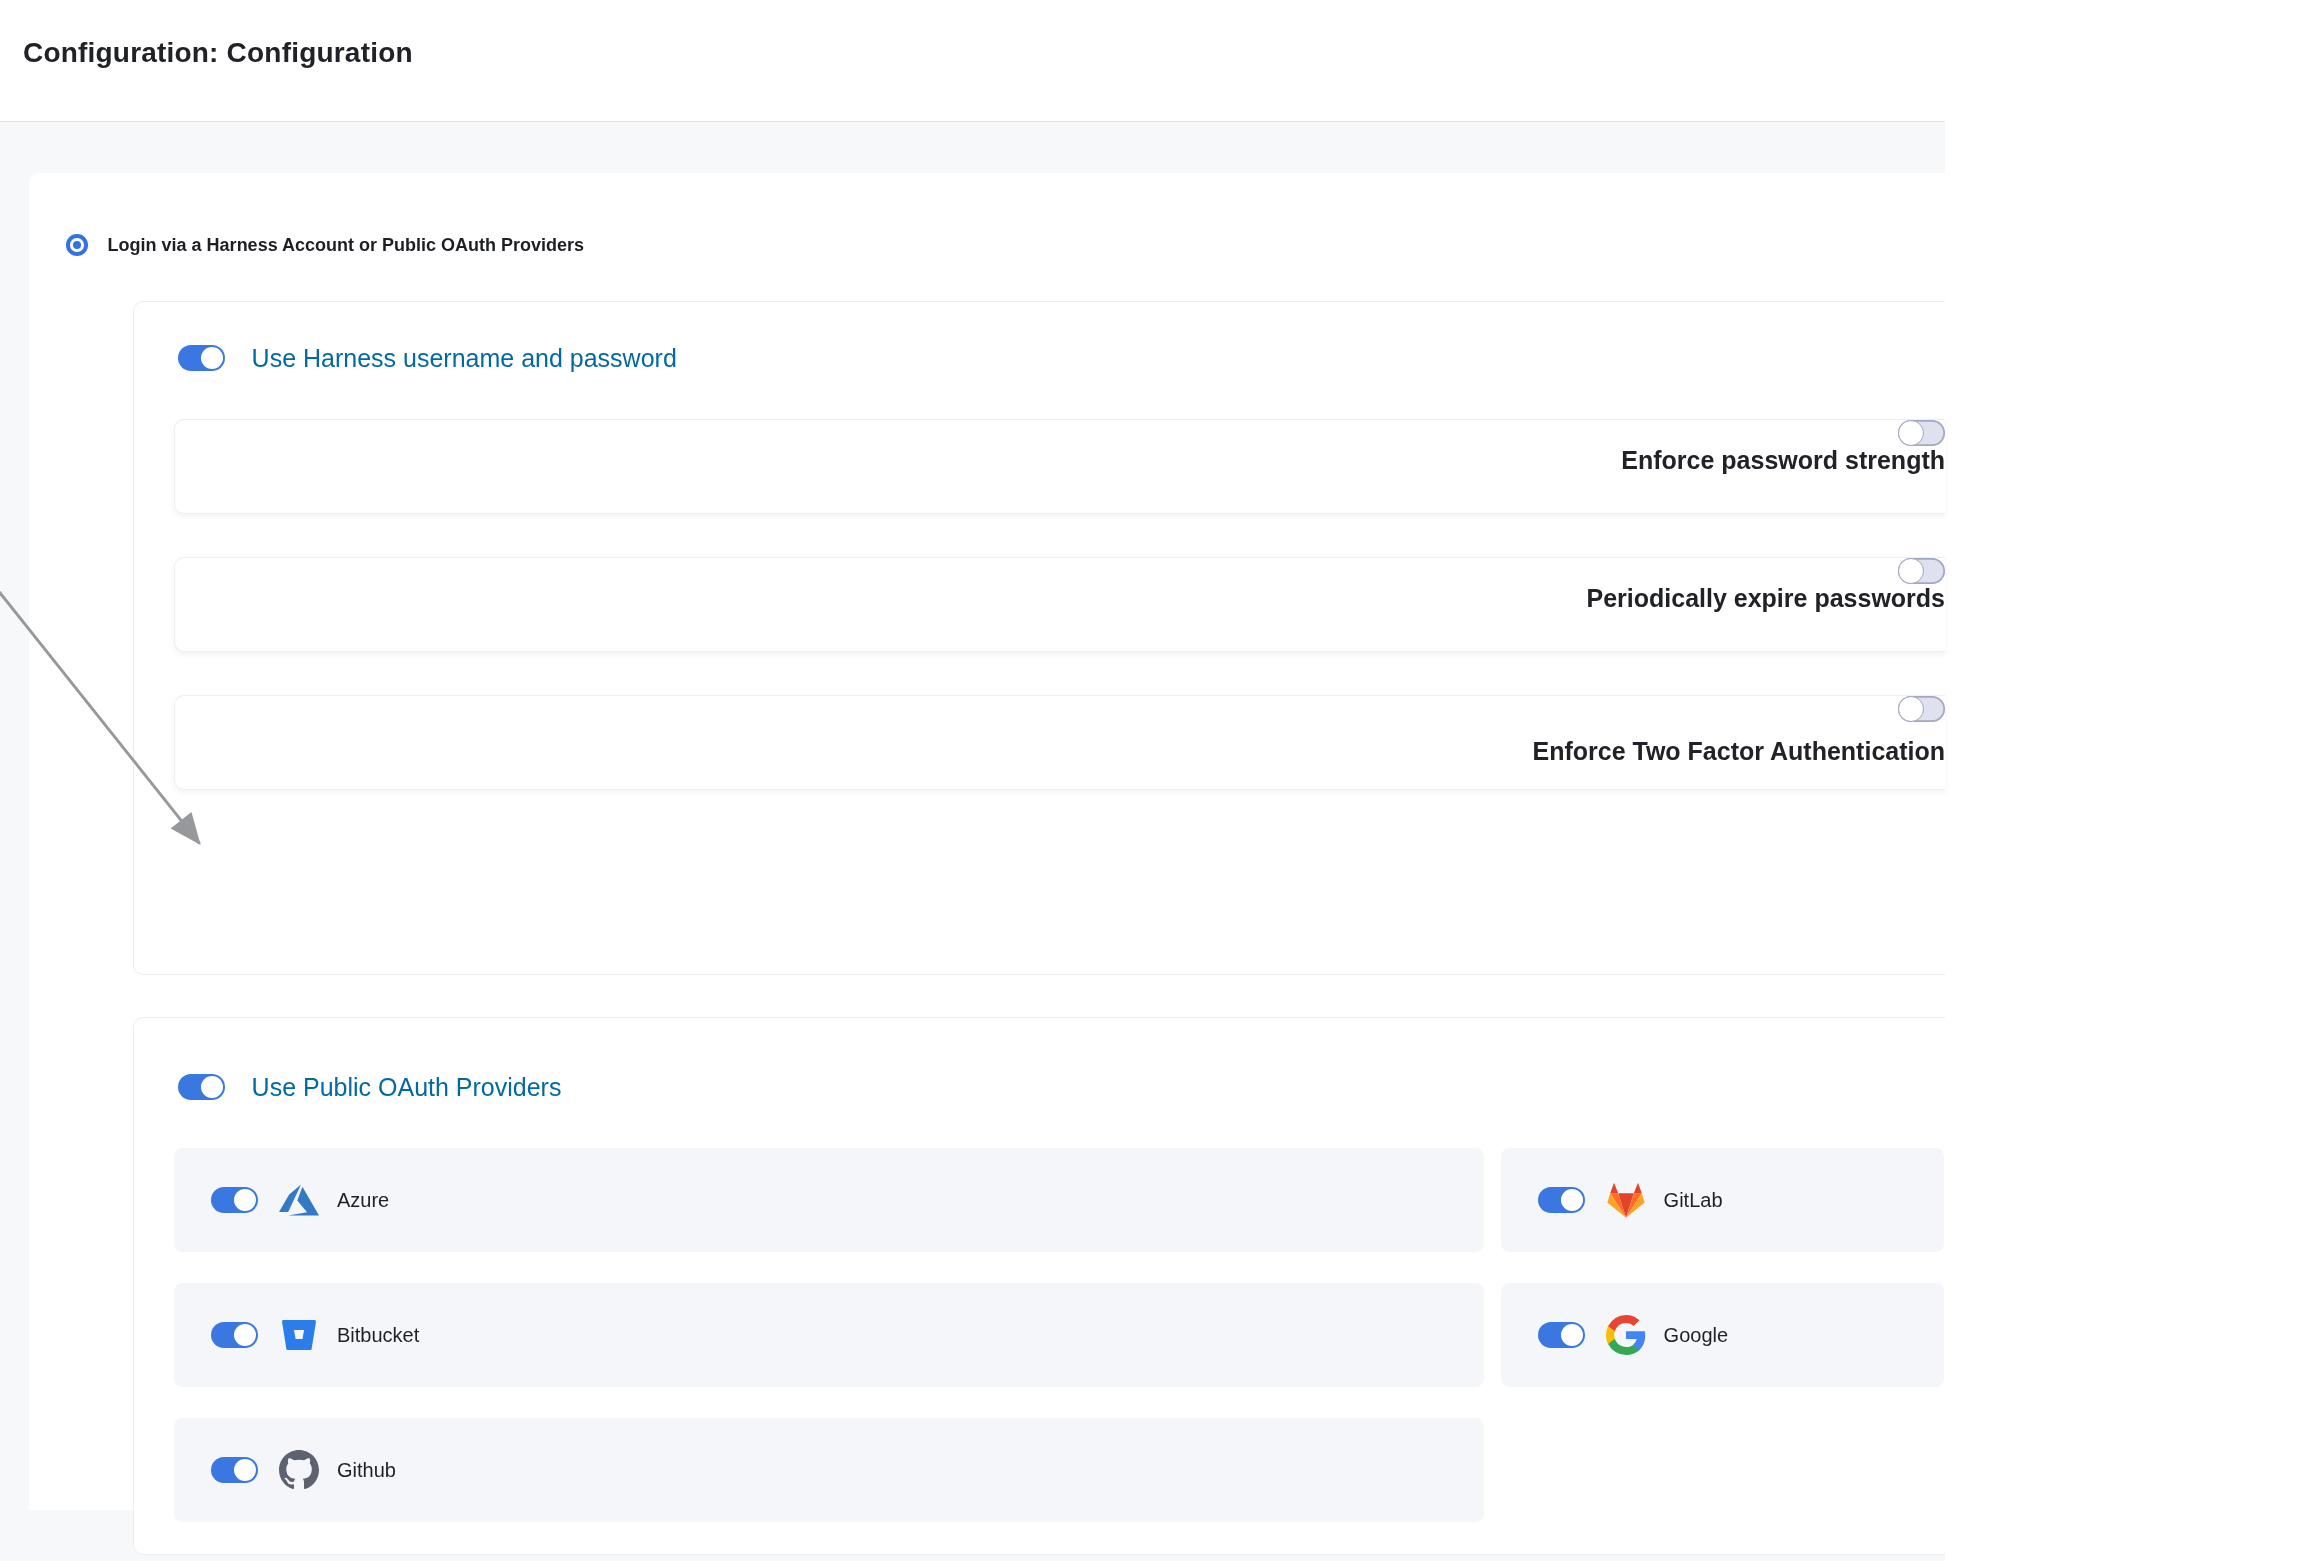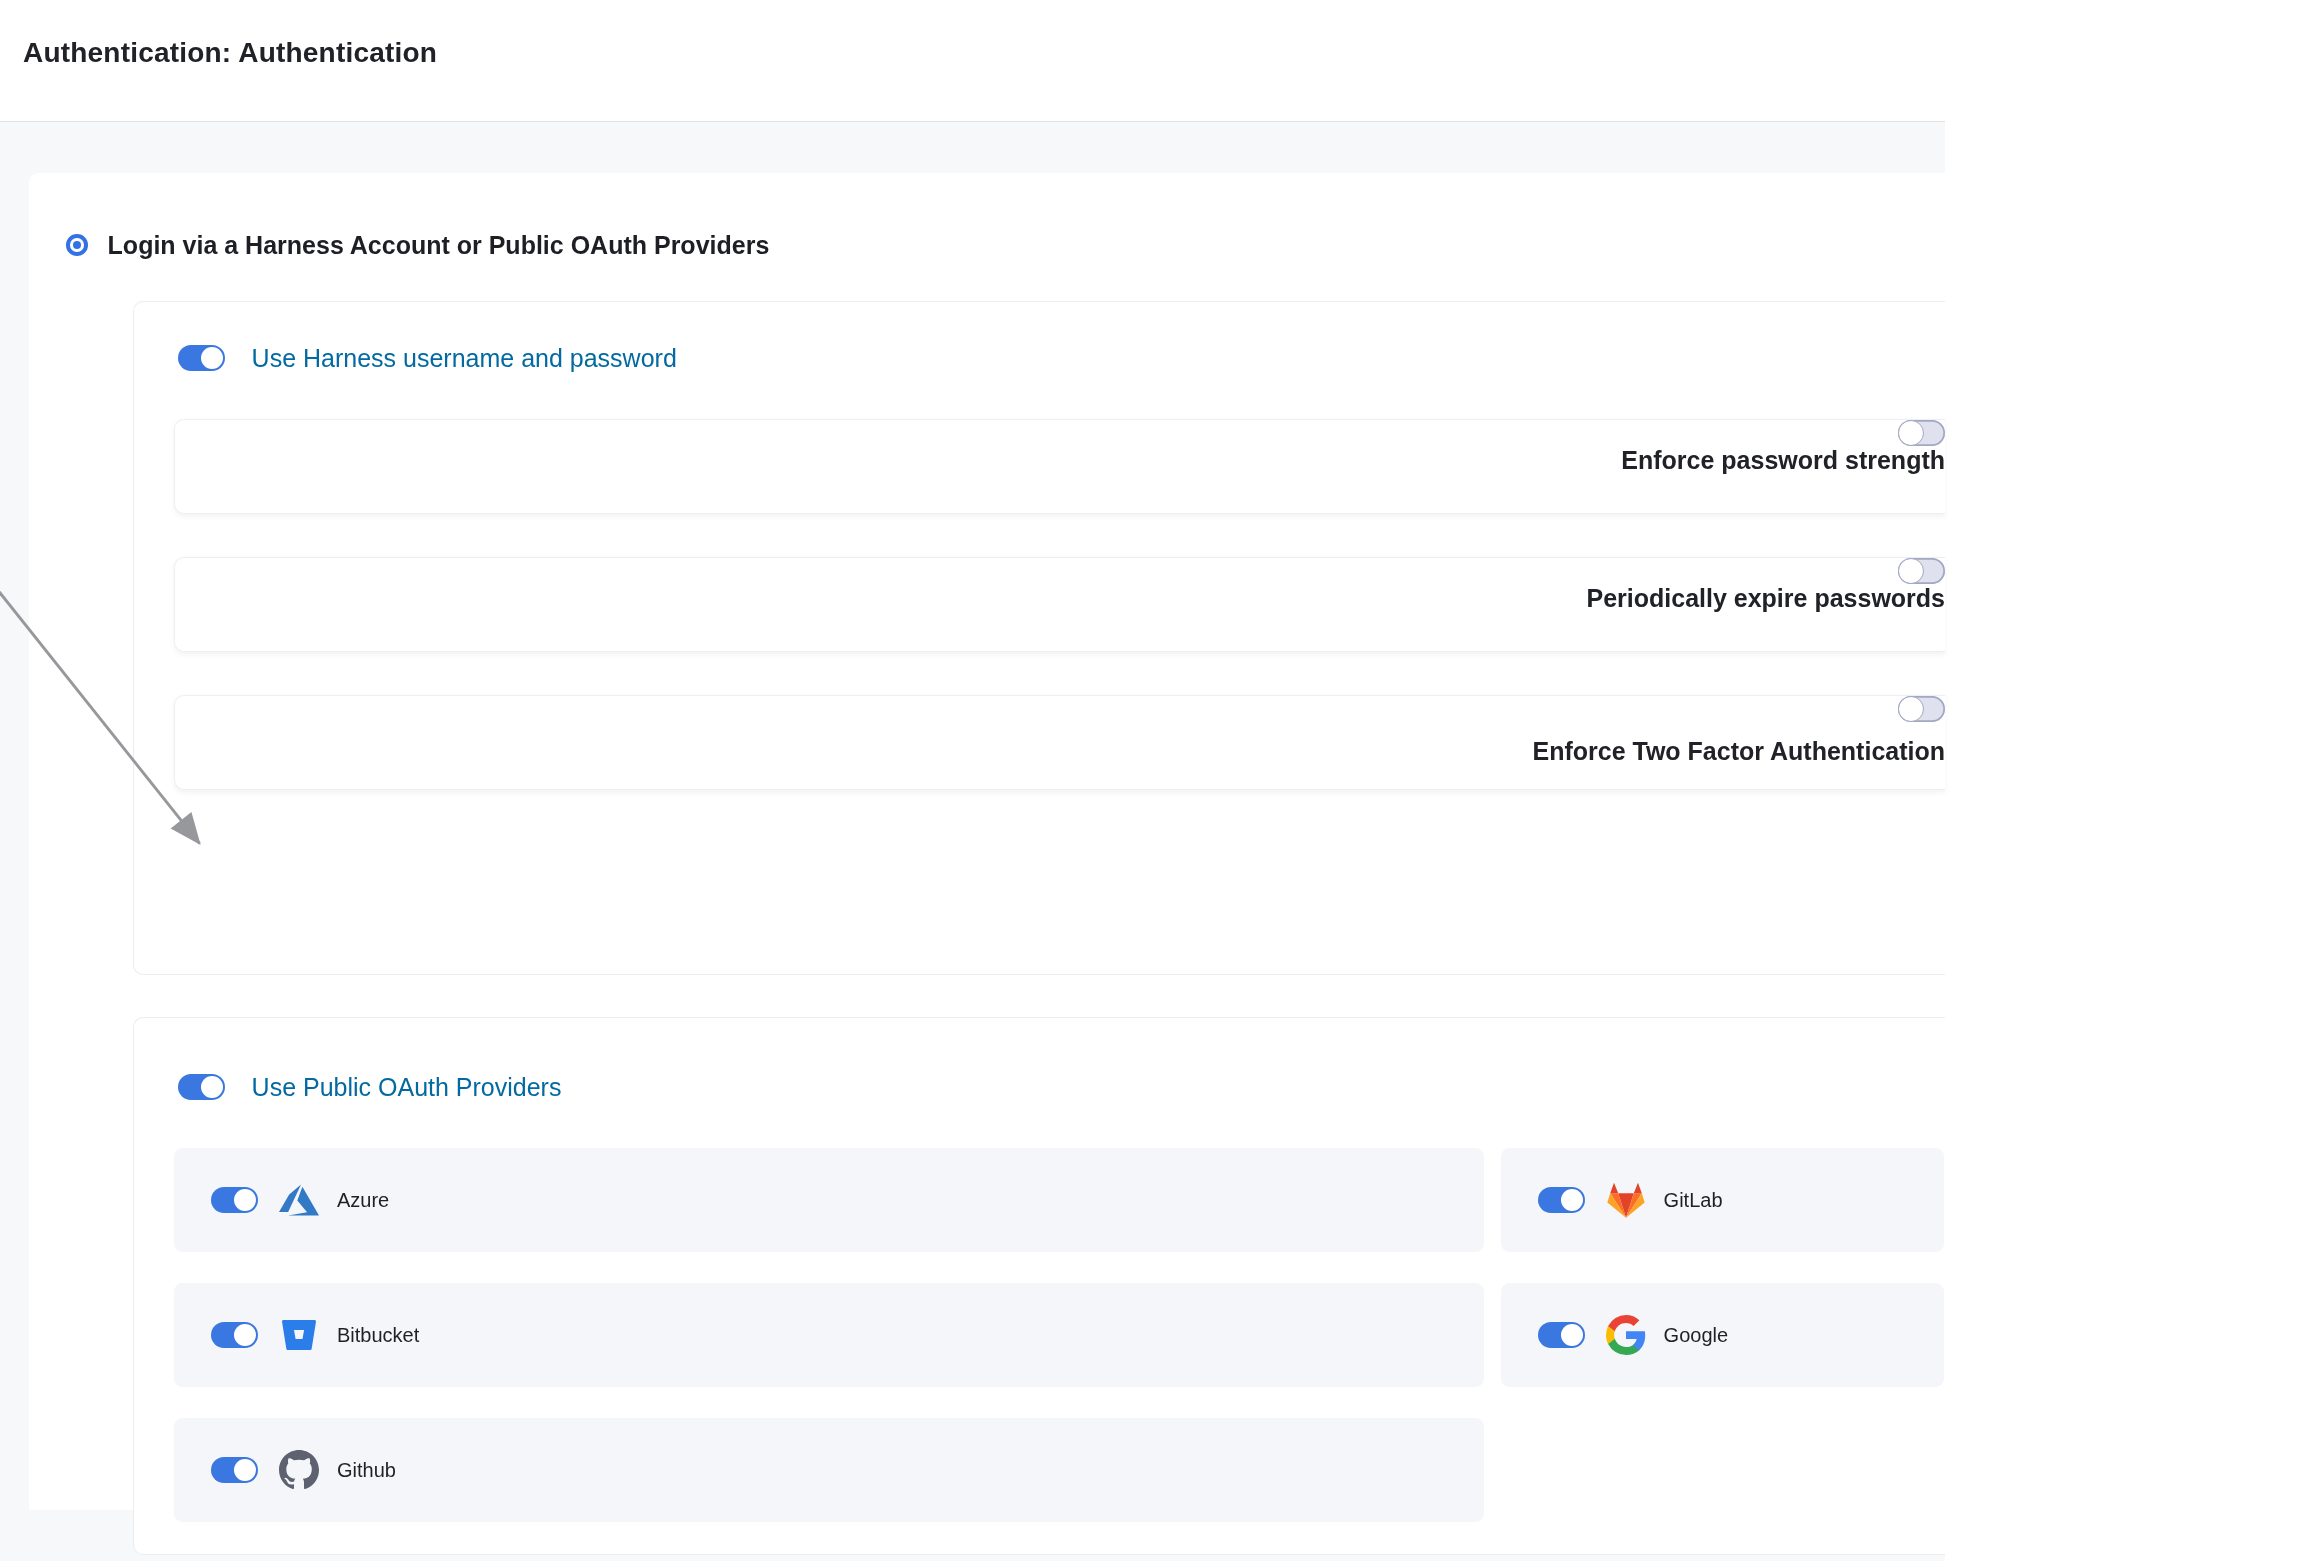--- a/index.html
+++ b/index.html
@@ -59,21 +59,21 @@
     background:#ffffff;
     position:relative;
   }
   .radio .dot{
     position:absolute; inset:2.5px;
     border-radius:50%;
     background:#3372e4;
   }
   .radio-label{
     margin-left:20px;
-    font-size:25px;
+    font-size:18px;
     font-weight:700;
     color:#1d1f24;
   }
   
   .inner-card{
     box-sizing:border-box;
     margin:42px 0 0 104px;
     border:0.8px solid #ebedf1;
     border-right:none;
     border-radius:10px 0 0 10px;
@@ -188,21 +188,21 @@
     width:2319px; height:1561px;
     pointer-events:none;
   }
 </style>
 </head>
 <body>
 
 <div class="app">
 
   <div class="header">
-    <h1 class="page-title">Authentication: Authentication</h1>
+    <h1 class="page-title">Configuration: Configuration</h1>
   </div>
 
   <div class="content">
     <div class="outer-card">
 
       <div class="radio-row">
         <span class="radio">
             <span class="dot"></span>
           </span>
         <span class="radio-label">Login via a Harness Account or Public OAuth Providers</span>

